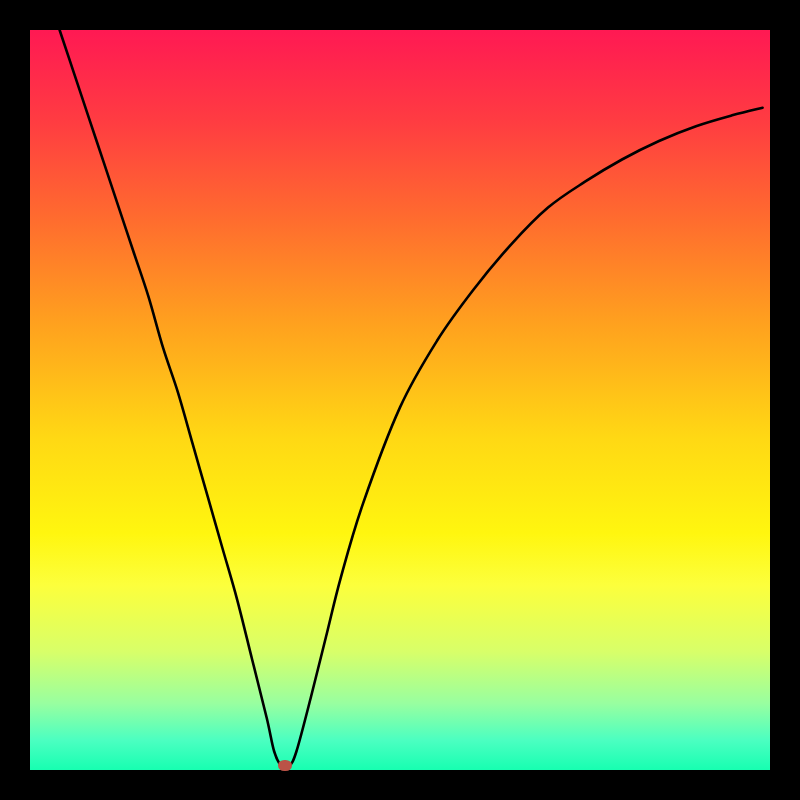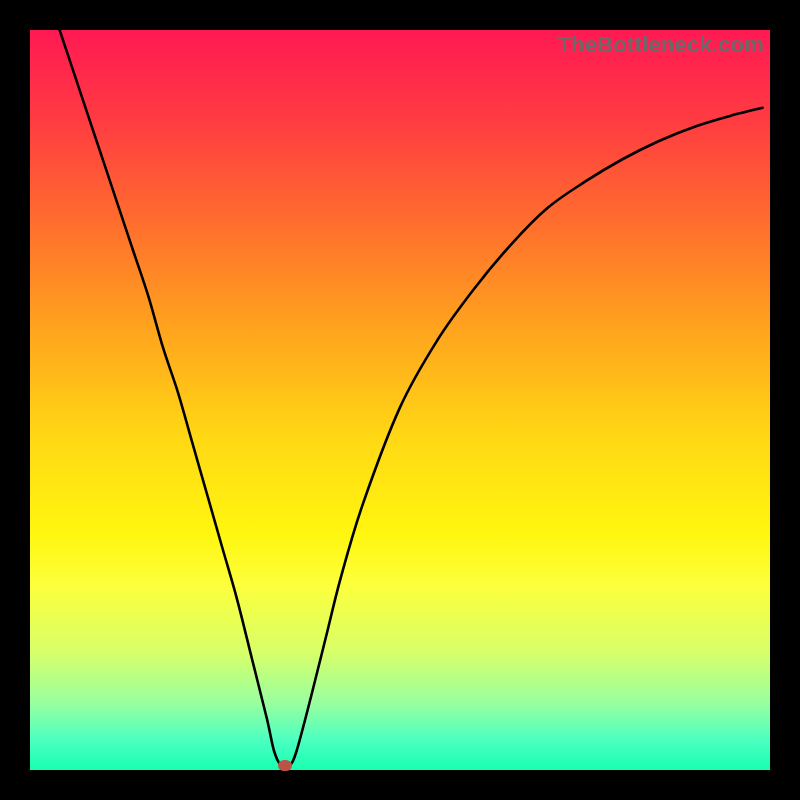--- a/index.html
+++ b/index.html
@@ -50,19 +50,18 @@
     position: absolute;
     border-radius: 50%;
     background: #bb5347;
   }
 </style>
 </head>
 <body>
 
 <div class="frame">
   <div class="plot-area">
-    <div class="watermark">TheBottleneck.com</div>
     <svg class="curve" viewBox="0 0 740 740" preserveAspectRatio="none">
       <path id="curve-path" fill="none" stroke-linejoin="round" stroke-linecap="round" d="M 29.60 0.00 C 32.07 7.40, 39.47 29.60, 44.40 44.40 C 49.33 59.20, 54.27 74.00, 59.20 88.80 C 64.13 103.60, 69.07 118.40, 74.00 133.20 C 78.93 148.00, 83.87 162.80, 88.80 177.60 C 93.73 192.40, 98.67 207.20, 103.60 222.00 C 108.53 236.80, 113.47 250.37, 118.40 266.40 C 123.33 282.43, 128.27 302.17, 133.20 318.20 C 138.13 334.23, 143.07 346.57, 148.00 362.60 C 152.93 378.63, 157.87 397.13, 162.80 414.40 C 167.73 431.67, 172.67 448.93, 177.60 466.20 C 182.53 483.47, 187.47 500.73, 192.40 518.00 C 197.33 535.27, 202.27 551.30, 207.20 569.80 C 212.13 588.30, 217.07 609.27, 222.00 629.00 C 226.93 648.73, 233.10 672.78, 236.80 688.20 C 240.50 703.62, 241.73 713.48, 244.20 721.50 C 246.67 729.52, 249.13 733.83, 251.60 736.30 C 254.07 738.77, 256.53 738.77, 259.00 736.30 C 261.47 733.83, 262.70 733.22, 266.40 721.50 C 270.10 709.78, 276.27 685.12, 281.20 666.00 C 286.13 646.88, 291.07 626.53, 296.00 606.80 C 300.93 587.07, 304.63 569.80, 310.80 547.60 C 316.97 525.40, 323.13 501.97, 333.00 473.60 C 342.87 445.23, 357.67 404.53, 370.00 377.40 C 382.33 350.27, 394.67 330.53, 407.00 310.80 C 419.33 291.07, 431.67 275.03, 444.00 259.00 C 456.33 242.97, 468.67 228.17, 481.00 214.60 C 493.33 201.03, 505.67 188.08, 518.00 177.60 C 530.33 167.12, 542.67 159.72, 555.00 151.70 C 567.33 143.68, 579.67 136.28, 592.00 129.50 C 604.33 122.72, 616.67 116.55, 629.00 111.00 C 641.33 105.45, 653.67 100.52, 666.00 96.20 C 678.33 91.88, 691.90 88.18, 703.00 85.10 C 714.10 82.02, 727.67 78.93, 732.60 77.70" stroke="#000000" stroke-width="2.6"></path>
     </svg>
     <div id="min-marker" class="marker" style="width: 13.616px; height: 11.84px; left: 248.492px; top: 729.64px; background: rgb(187, 83, 71);"></div>
   </div>
 </div>
 
 </body></html>

